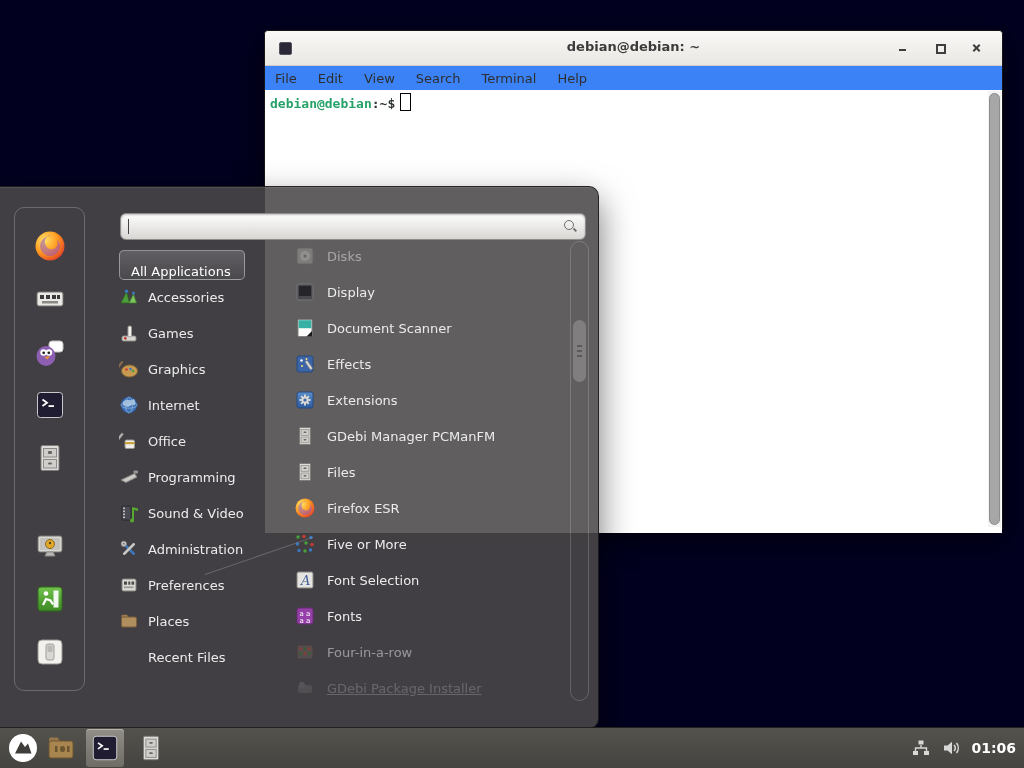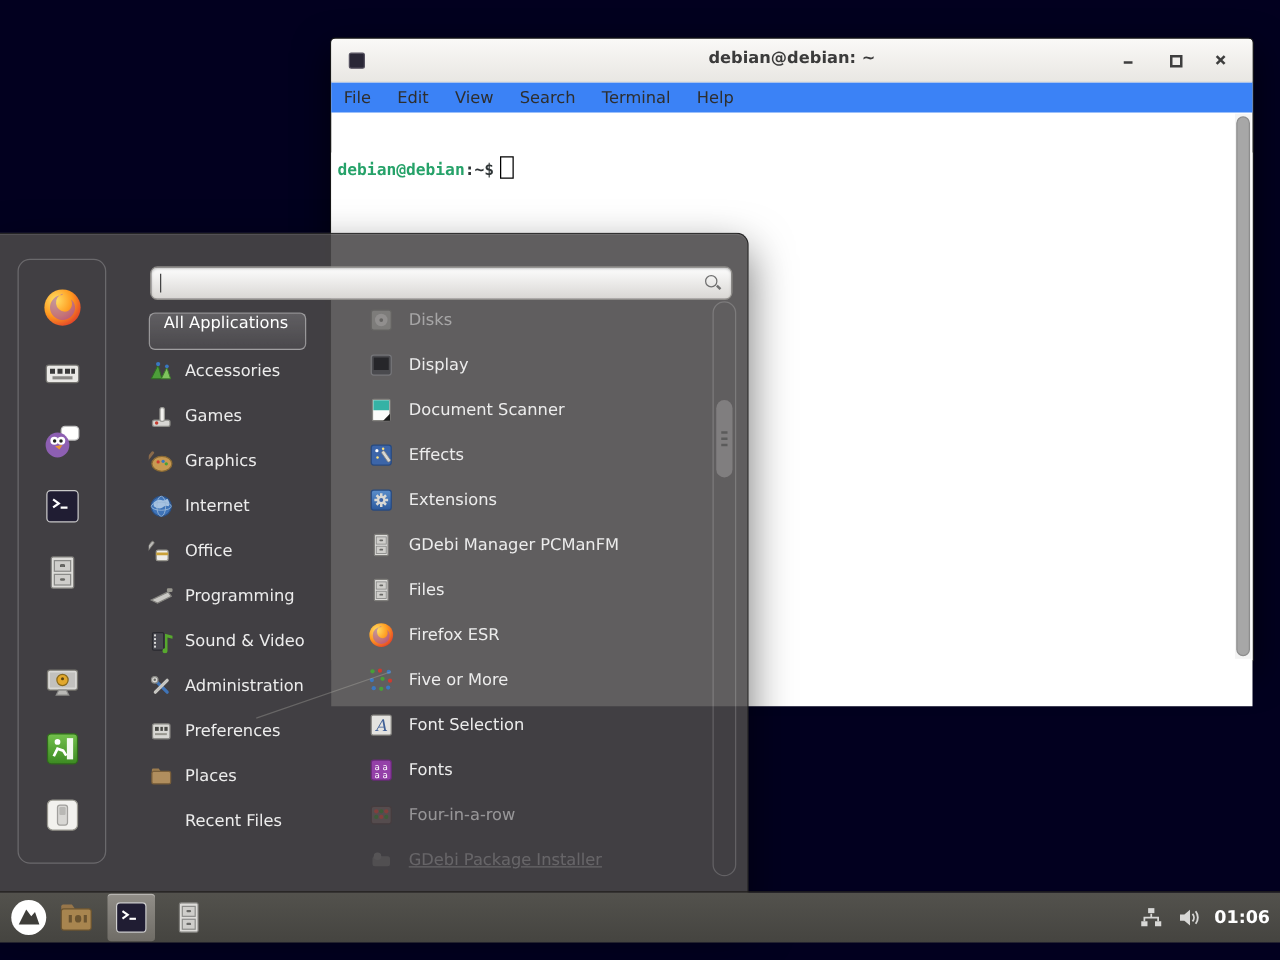--- a/index.html
+++ b/index.html
@@ -32,21 +32,21 @@
   .ctl-min::after{content:"";position:absolute;left:3px;top:8px;width:7px;height:2px;background:#3e3e3e;}
   .ctl-max::after{content:"";position:absolute;left:3px;top:3px;width:6px;height:6px;border:2px solid #3e3e3e;}
   .ctl-close::before,.ctl-close::after{content:"";position:absolute;left:2px;top:6px;width:9px;height:2px;background:#3e3e3e;}
   .ctl-close::before{transform:rotate(45deg);} .ctl-close::after{transform:rotate(-45deg);}
   .menubar{
     height:24px;background:#3b82f6;display:flex;align-items:center;
     gap:21px;padding-left:10px;font-size:13px;color:#2e2e2e;
   }
   .menubar span{cursor:default;}
   .term-body{position:relative;height:437px;background:#fff;
-    font-family:"DejaVu Sans Mono","Liberation Mono",monospace;font-size:13px;padding:3px 5px;margin-top:32px;}
+    font-family:"DejaVu Sans Mono","Liberation Mono",monospace;font-size:13px;padding:3px 5px;}
   .prompt-user{color:#26a269;font-weight:bold;}
   .prompt-suffix{color:#2e3436;font-weight:bold;}
   .term-cursor{display:inline-block;width:9px;height:16px;border:1.5px solid #000;
     vertical-align:-3px;margin-left:5px;}
   .term-scroll{position:absolute;right:1px;top:60px;bottom:1px;width:13px;background:#f4f4f4;z-index:11;}
   .term-thumb{position:absolute;left:1px;right:1px;top:2px;bottom:2px;background:#a7a7a7;
     border:1px solid #8d8d8d;border-radius:7px;}
   
   .menu-panel{
     position:absolute;left:0;top:186px;width:598px;height:541px;z-index:20;
@@ -74,41 +74,41 @@
   .search-caret{position:absolute;left:128px;top:32px;width:1px;height:15px;background:#444;z-index:21;}
   .search-mag{position:absolute;left:563px;top:32px;width:14px;height:14px;z-index:21;}
   .search-mag::before{content:"";position:absolute;left:1px;top:1px;width:8px;height:8px;
     border:1.6px solid #6f6f6f;border-radius:50%;}
   .search-mag::after{content:"";position:absolute;left:10px;top:10px;width:4px;height:1.8px;
     background:#6f6f6f;transform:rotate(45deg);}
   .all-apps{
     position:absolute;left:119px;top:63px;width:126px;height:30px;box-sizing:border-box;
     background:linear-gradient(rgba(255,255,255,.17),rgba(255,255,255,.05));
     border:1px solid rgba(255,255,255,.4);border-radius:5px;
-    display:flex;align-items:flex-start;padding-left:11px;color:#fff;cursor:pointer;
+    display:flex;align-items:flex-end;padding-left:11px;color:#fff;cursor:pointer;
   }
   .cat-list{position:absolute;left:119px;top:92px;width:152px;}
   .cat-row{height:36px;display:flex;align-items:center;gap:9px;cursor:pointer;}
   .ci{width:20px;height:20px;flex:0 0 20px;display:flex;}
   .cl{white-space:nowrap;}
   .app-list{position:absolute;left:270px;top:51px;width:296px;}
   .app-row{height:36px;display:flex;align-items:center;gap:11px;padding-left:24px;cursor:pointer;}
   .ai{width:22px;height:22px;flex:0 0 22px;display:flex;}
   .fade1{opacity:.5;} .fade2{opacity:.22;text-decoration:underline;}
   .app-scroll{position:absolute;left:570px;top:54px;width:19px;height:460px;box-sizing:border-box;
     border:1px solid rgba(255,255,255,.18);border-radius:10px;}
   .app-thumb{position:absolute;left:2px;right:2px;top:78px;height:62px;background:#807e7f;
     border-radius:7px;}
   .app-thumb::before{content:"";position:absolute;left:4px;right:4px;top:25px;height:2px;
     background:#5b5b5b;box-shadow:0 5px 0 #5b5b5b,0 10px 0 #5b5b5b;}
   .artifact-line{position:absolute;left:205px;top:574px;width:114px;height:1px;
     background:rgba(205,205,195,.28);transform:rotate(-19deg);transform-origin:left center;z-index:25;}
   
   .taskbar{
-    position:absolute;left:0;bottom:14px;width:1024px;height:40px;z-index:40;
+    position:absolute;left:0;bottom:0;width:1024px;height:40px;z-index:40;
     background:linear-gradient(#53524d,#454440);border-top:1px solid #22211e;
     display:flex;align-items:center;
   }
   .tb-btn{width:38px;height:38px;display:flex;align-items:center;justify-content:center;cursor:pointer;}
   .tb-active{background:linear-gradient(#918e88,#6f6c66);border-radius:3px;
     box-shadow:inset 0 1px 0 rgba(255,255,255,.35);}
   .tb-spacer{flex:1;}
   .tray{display:flex;align-items:center;gap:10px;margin-right:8px;}
   .clock{font-size:14px;font-weight:bold;color:#ffffff;cursor:pointer;}
   svg{display:block;}

